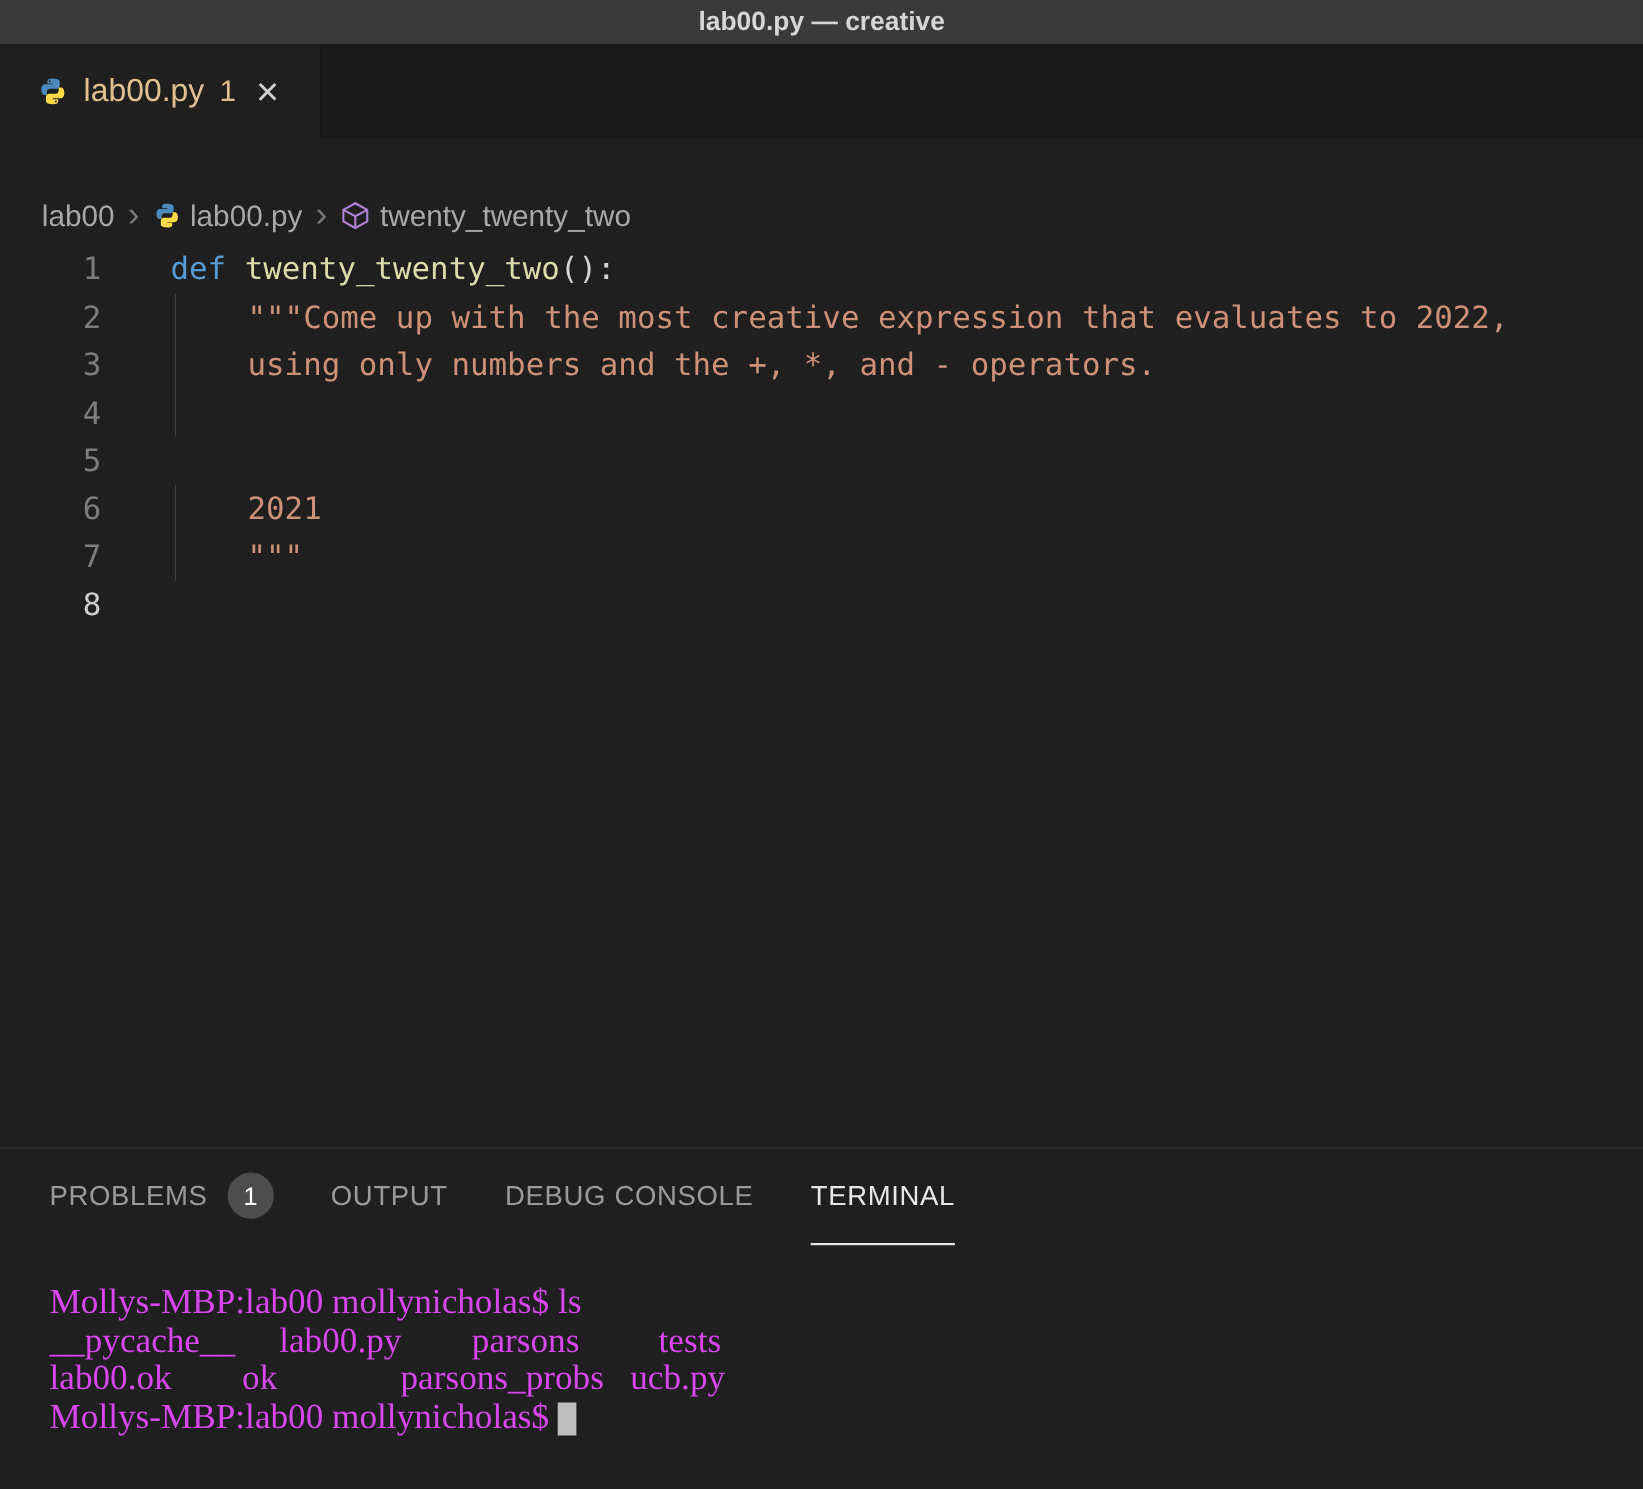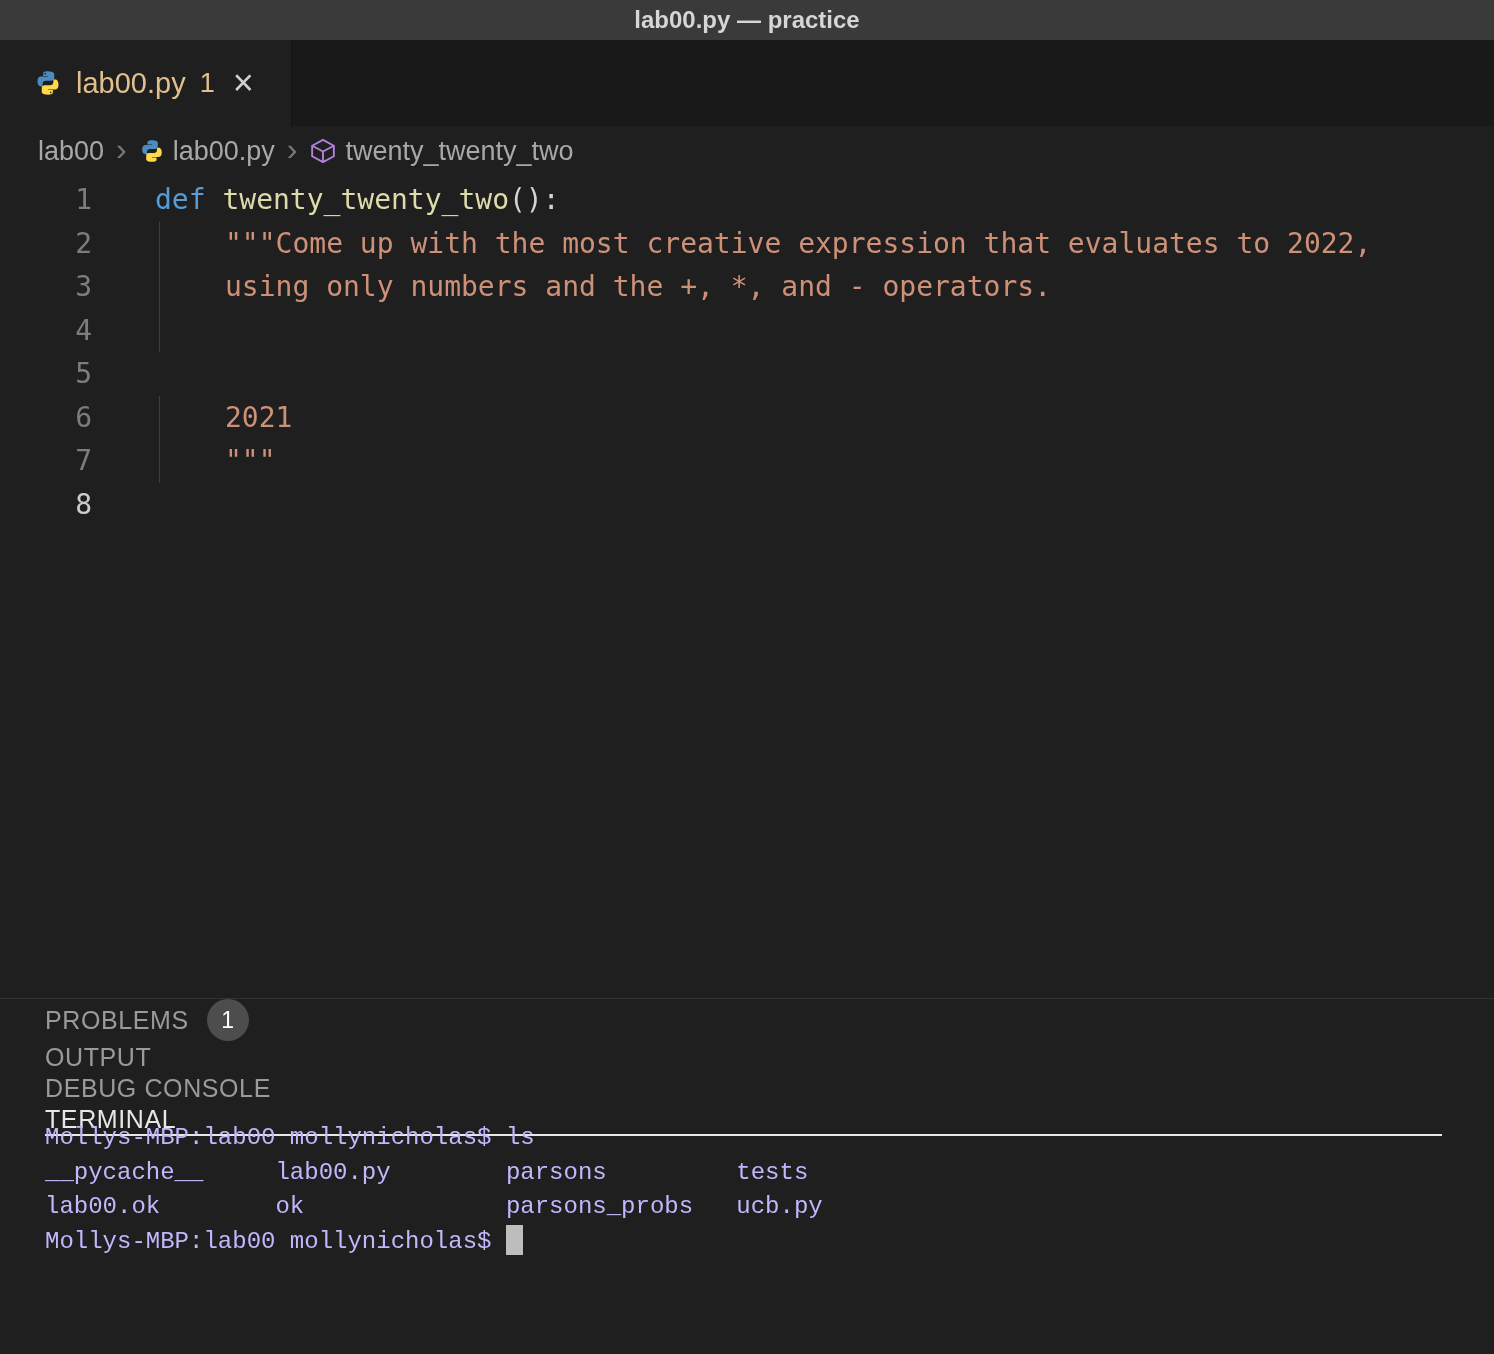--- a/index.html
+++ b/index.html
@@ -14,21 +14,21 @@
   .tabbar { height:86px; background:#191919; display:flex; }
   .tab { width:292px; height:100%; background:#1f1f1f; display:flex; align-items:center;
          padding:0 18px 0 34px; border-right:1px solid #141414; cursor:pointer; }
   .tab .icon { margin-right:14px; display:flex; }
   .tab-label { color:#e2c08d; font-size:29px; }
   .tab-badge { color:#e2c08d; font-size:27px; margin-left:14px; }
   .tab-close { color:#d0d0d0; font-size:36px; margin-left:18px; line-height:1; }
 
   
   .breadcrumb { height:50px; display:flex; align-items:center; padding-left:38px;
-                color:#a8a8a8; font-size:27px; }
+                color:#a8a8a8; font-size:27px;margin-top:45px; }
   .crumb { display:flex; align-items:center; cursor:pointer; }
   .crumb .icon { margin-right:8px; display:flex; }
   .crumb-sep { color:#787878; font-size:32px; padding:0 12px 4px 12px; }
 
   
   .editor { height:822px; font-family:"DejaVu Sans Mono", monospace; font-size:28px;
             padding-top:2px; }
   .code-line { display:flex; height:43.5px; line-height:43.5px; }
   .line-num { width:112px; padding-right:20px; text-align:right; color:#7d7d7d; flex:none; }
   .code-line.active .line-num { color:#cccccc; }
@@ -39,39 +39,39 @@
   .tok-fn  { color:#dcdcaa; }
   .tok-pl  { color:#d4d4d4; }
   .tok-str { color:#ce9178; }
   .tok-mag { color:#c586c0; }
   .tok-selbox { background:#5a5a5a; border-radius:4px; color:transparent;
                 text-decoration:underline wavy #c7a300; text-decoration-thickness:2.5px;
                 text-underline-offset:8px; }
 
   
   .panel { height:356px; border-top:1px solid #333333; }
-  .panel-tabs { display:flex; align-items:stretch; height:88px; padding-left:45px;flex-direction:column; }
+  .panel-tabs { display:flex; align-items:stretch; height:88px; padding-left:45px; }
   .panel-tab { display:flex; align-items:center; color:#9a9a9a; font-size:25px;
                letter-spacing:0.6px; margin-right:52px; border-bottom:2px solid transparent;
                cursor:pointer; }
   .panel-tab.active { color:#e7e7e7; border-bottom-color:#e7e7e7; }
   .problems-badge { width:42px; height:42px; border-radius:50%; background:#4d4d4d;
                     color:#ffffff; font-size:23px; display:flex; align-items:center;
                     justify-content:center; margin-left:18px; letter-spacing:0; }
 
-  .terminal { padding:34px 0 0 45px; font-family:Liberation Mono, monospace;
-              font-size:24px; line-height:34.5px; color:#c4b5fd; white-space:pre; }
+  .terminal { padding:34px 0 0 45px; font-family:Liberation Serif, serif;
+              font-size:32px; line-height:34.5px; color:#d946ef; white-space:pre; }
   .term-cursor { display:inline-block; width:17px; height:30px; background:#bdbdbd;
                  vertical-align:text-bottom; }
 </style>
 </head>
 <body>
 
 <div class="titlebar">
-  <span>lab00.py — practice</span>
+  <span>lab00.py — creative</span>
 </div>
 
 <div class="tabbar">
   <div class="tab">
     <span class="icon">
       <svg width="28" height="28" viewBox="0 0 48 48">
         <path fill="#4b8bbe" d="M23.8 4c-8.8 0-8.2 3.8-8.2 3.8v4h8.4v1.2H12.3S6 12.3 6 21.2s5.5 8.6 5.5 8.6h3.3v-4.1s-.2-5.5 5.4-5.5h9.3s5.2.1 5.2-5V9s.8-5-11-5zm-4.6 2.6c.8 0 1.5.7 1.5 1.5s-.7 1.5-1.5 1.5-1.5-.7-1.5-1.5.7-1.5 1.5-1.5z"></path>
         <path fill="#ffd94a" d="M24.2 44c8.8 0 8.2-3.8 8.2-3.8v-4H24v-1.2h11.7S42 35.7 42 26.8s-5.5-8.6-5.5-8.6h-3.3v4.1s.2 5.5-5.4 5.5h-9.3s-5.2-.1-5.2 5V39s-.8 5 11 5zm4.6-2.6c-.8 0-1.5-.7-1.5-1.5s.7-1.5 1.5-1.5 1.5.7 1.5 1.5-.7 1.5-1.5 1.5z"></path>
       </svg>
     </span>

